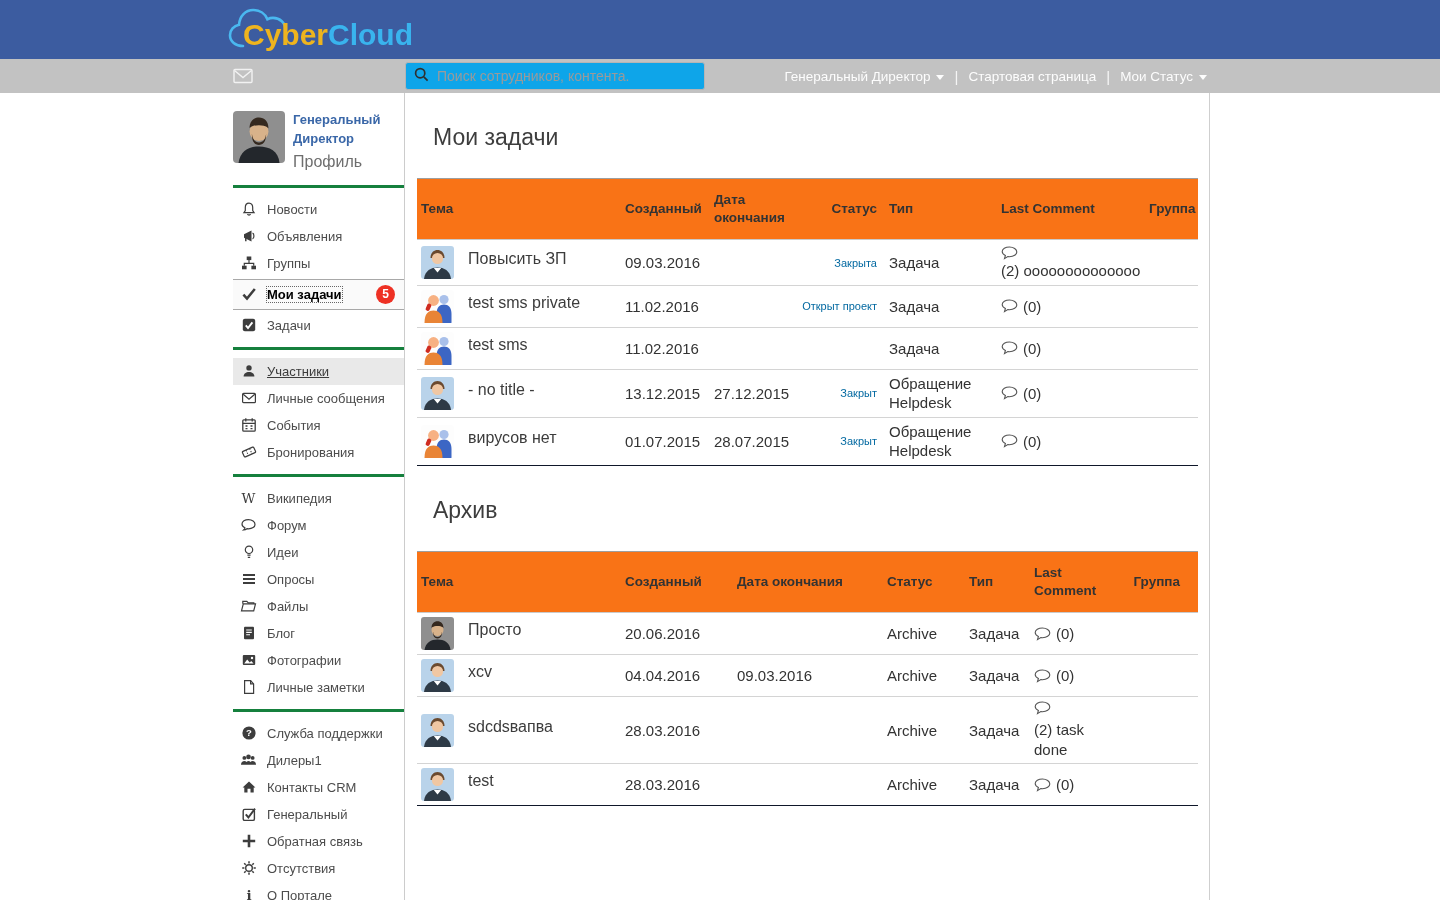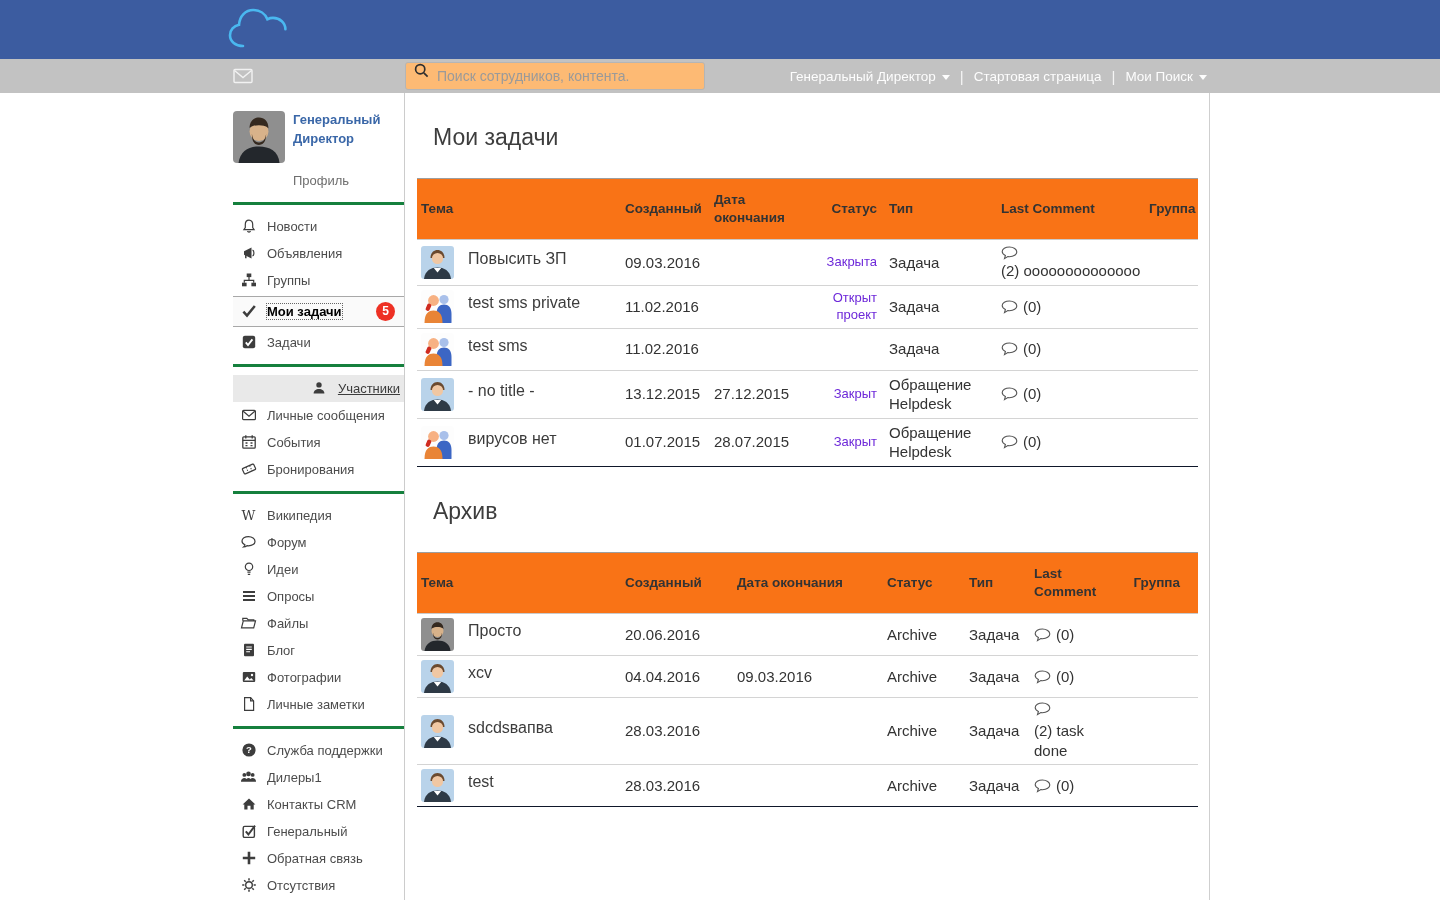--- a/index.html
+++ b/index.html
@@ -16,22 +16,22 @@
   .logo .cloud-svg { position:absolute; left:-6px; top:-4px; }
   .logo .logo-text { position:absolute; left:10px; top:10px; font-size:30px; font-weight:bold; letter-spacing:0; }
   .logo .cyber { color:#eeb41e; }
   .logo .cloud { color:#39b4ee; }
 
   
   .graybar { height:34px; background:#c2c2c2; position:relative; }
   .envelope-btn { position:absolute; left:233px; top:9px; width:20px; height:16px; cursor:pointer; }
   .searchbox {
     position:absolute; left:405px; top:3px; width:300px; height:28px;
-    background:#fdba74; border:1px solid #b5b5b5; border-radius:3px;
-    display:flex; padding:0 8px;
+    background:#0ea5e9; border:1px solid #b5b5b5; border-radius:3px;
+    display:flex; align-items:center; padding:0 8px;
   }
   .searchbox input {
     border:none; outline:none; flex:1; font-size:14px; color:#333;
     font-family:"Liberation Sans", sans-serif; background:transparent; margin-left:6px;
   }
   .searchbox input::placeholder { color:#9a9a9a; }
   .toplinks {
     position:absolute; right:233px; top:0; height:34px;
     display:flex; align-items:center; gap:10px;
     color:#fdfdfd; font-size:13.5px;
@@ -43,35 +43,35 @@
   
   .container { display:flex; height:807px; }
   .gutter { width:233px; }
   .sidebar { width:172px; border-right:1px solid #ccc; padding-top:18px; }
   .mainarea { width:805px; border-right:1px solid #cfcfcf; }
 
   
   .profile { display:flex; gap:8px; padding:0 0 14px 0; }
   .profile .avatar-lg { width:52px; height:52px; border-radius:4px; overflow:hidden; flex:none; cursor:pointer; }
   .profile-name { color:#3a67a8; font-weight:bold; font-size:13px; line-height:1.45; cursor:pointer; }
-  .profile-link { color:#6e6e6e; font-size:13px; margin-top:24px; cursor:pointer; }
+  .profile-link { color:#6e6e6e; font-size:16px; margin-top:4px; cursor:pointer; }
 
   .menu-group { border-top:3px solid #15803d; padding:8px 0; }
   .menu-item {
     display:flex; align-items:center; gap:10px;
     padding:5px 4px 5px 7px; font-size:13px; color:#4c4c4c; cursor:pointer;
     min-height:26px;
   }
   .menu-item .mi-icon { width:17px; height:17px; flex:none; display:flex; align-items:center; justify-content:center; }
   .menu-item.selected {
     background:#fafafa; border-top:1px solid #a8a8a8; border-bottom:1px solid #a8a8a8;
     margin:2px 0;
   }
   .menu-item.selected .mi-label { font-weight:bold; color:#000; outline:1px dotted #666; }
-  .menu-item.highlighted { background:#e9e9e9;justify-content:flex-end; }
+  .menu-item.highlighted { background:#e9e9e9; }
   .menu-item.highlighted .mi-label { text-decoration:underline; color:#3c3c3c; }
   .badge {
     margin-left:auto; margin-right:5px; width:19px; height:19px; border-radius:50%;
     background:#ee3124; color:#fff; font-size:12px; font-weight:bold;
     display:flex; align-items:center; justify-content:center; flex:none;
   }
 
   
   .section-title { font-size:23px; font-weight:400; color:#3d3d3d; margin:31px 0 0 28px; }
   table.tasks { border-collapse:collapse; margin:27px 0 0 12px; width:781px; table-layout:fixed; }
@@ -87,21 +87,21 @@
 
   td.col-theme { vertical-align:top; padding-top:5px; }
   .theme-wrap { display:flex; gap:14px; }
   .avatar-sm { width:33px; height:33px; border-radius:3px; overflow:hidden; flex:none; cursor:pointer; }
   .theme-text { font-size:16px; color:#3c3c3c; padding-top:3px; cursor:pointer; }
 
   .s0 .col-theme { width:204px; } .s0 .col-created { width:89px; } .s0 .col-due { width:85px; }
   .s0 .col-status { width:90px; } .s0 .col-type { width:112px; } .s0 .col-comment { width:148px; }
   .s0 .col-group { width:53px; }
   .s0 td.col-status, .s0 th.col-status { text-align:right; padding-right:8px; }
-  .s0 td.col-status { font-size:13px; color:#6d28d9; }
+  .s0 td.col-status { font-size:11px; color:#0369a1; }
   .s0 th.col-group, .s0 td.col-group { text-align:right; }
 
   .s1 .col-theme { width:204px; } .s1 .col-created { width:112px; } .s1 .col-due { width:150px; }
   .s1 .col-status { width:82px; } .s1 .col-type { width:65px; } .s1 .col-comment { width:95px; }
   .s1 .col-group { width:73px; }
   .s1 th.col-group { text-align:right; padding-right:18px; }
 
   .comment-inline { display:flex; align-items:center; gap:5px; flex-wrap:wrap; cursor:pointer; }
   .comment-stacked { display:block; padding-top:2px; cursor:pointer; }
   .comment-stacked .bubble { display:block; margin-bottom:1px; }
@@ -109,20 +109,21 @@
 </head>
 <body>
 
 <div class="topbar">
   <div class="logo">
     <span class="cloud-svg">
       <svg width="78" height="50" viewBox="0 0 78 50">
         <path d="M16 42C8.5 42 3 37.4 3 31.2c0-5.2 3.8-9.4 9-10.4C12.6 12 18.6 6 26.2 6c6.5 0 12 3.8 14.2 9.2 1.7-.8 3.6-1.3 5.6-1.3 7 0 12.4 5 12.4 11.4" fill="none" stroke="#4ab8f0" stroke-width="2.6" stroke-linecap="round"></path>
       </svg>
     </span>
+    <span class="logo-text"><span class="cyber">Cyber</span><span class="cloud">Cloud</span></span>
   </div>
 </div>
 
 <div class="graybar">
   <span class="envelope-btn">
     <svg width="20" height="16" viewBox="0 0 20 16">
       <rect x="1" y="1.5" width="18" height="13" rx="1" fill="none" stroke="#f2f2f2" stroke-width="1.4"></rect>
       <path d="M1.5 2.5L10 9.5l8.5-7" fill="none" stroke="#f2f2f2" stroke-width="1.4"></path>
     </svg>
   </span>
@@ -139,21 +140,21 @@
       <span class="toplink">
         <span>Генеральный Директор</span>
         <span class="caret"></span>
       </span>
       <span class="tl-sep">|</span>
       <span class="toplink">
         <span>Стартовая страница</span>
       </span>
       <span class="tl-sep">|</span>
       <span class="toplink">
-        <span>Мои Поиск</span>
+        <span>Мои Статус</span>
         <span class="caret"></span>
       </span>
     </div>
 </div>
 
 <div class="container">
   <div class="gutter"></div>
 
   <aside class="sidebar">
     <div class="profile">

